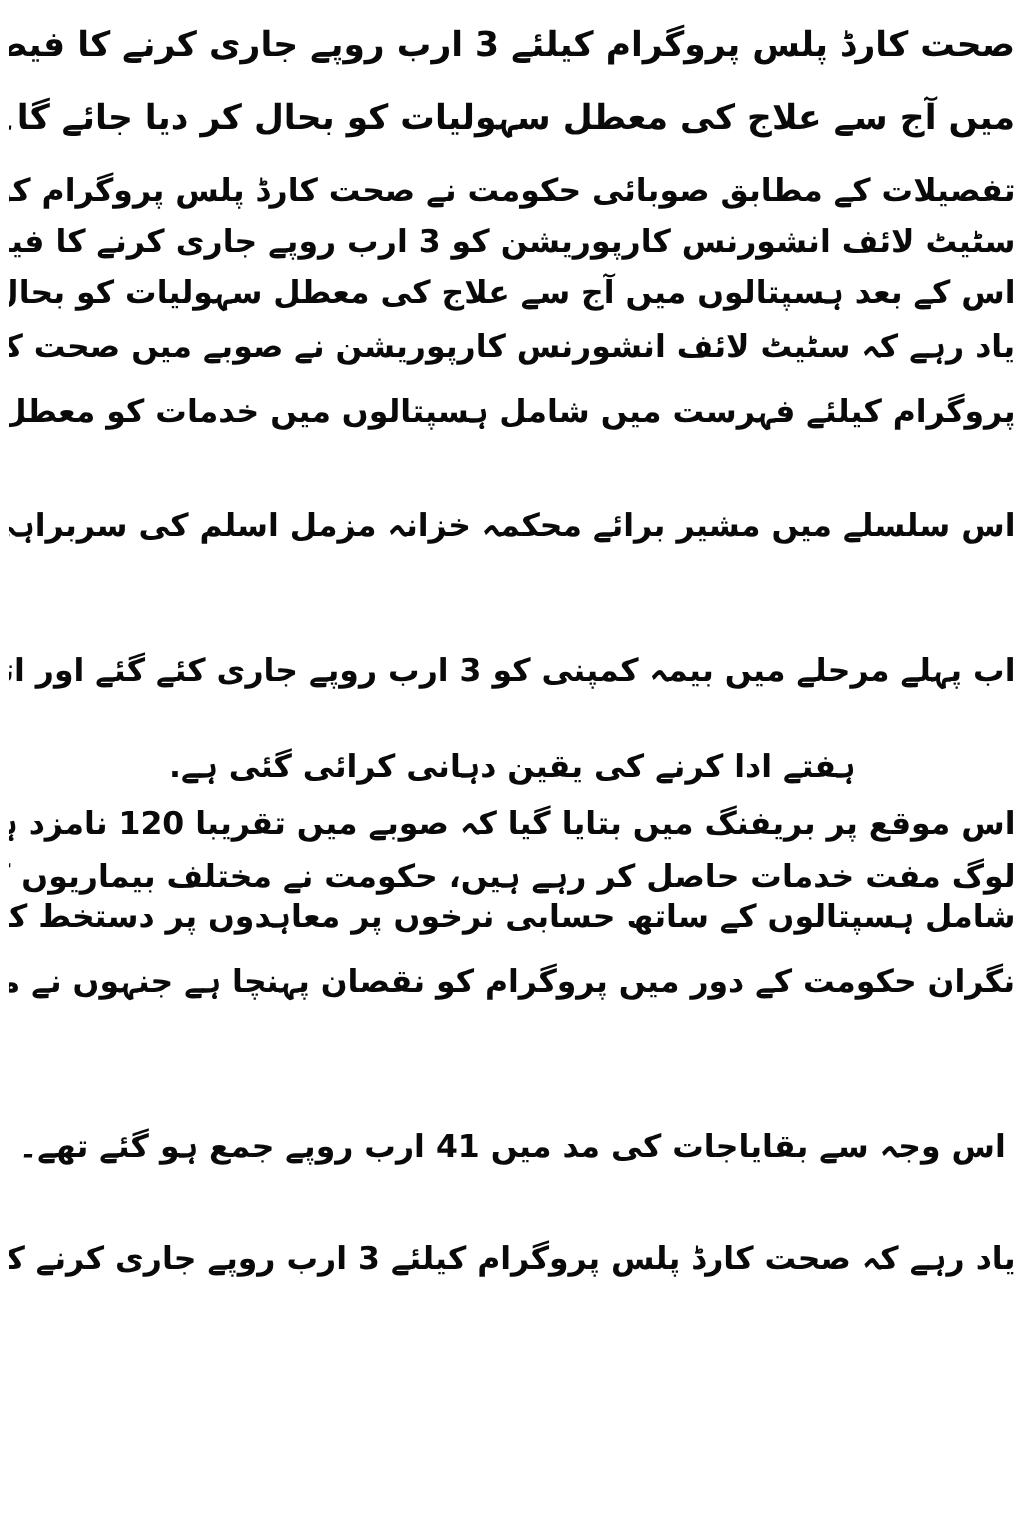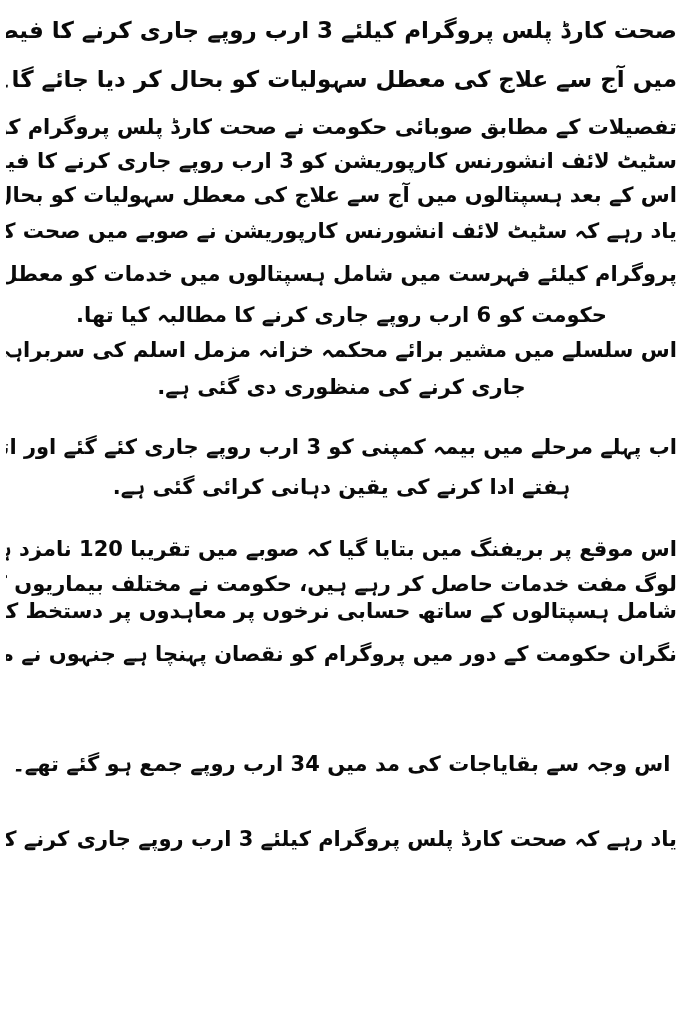--- a/index.html
+++ b/index.html
@@ -48,35 +48,33 @@
   <div class="line headline" style="top:13px;">صحت کارڈ پلس پروگرام کیلئے 3 ارب روپے جاری کرنے کا فیصلہ، ہسپتالوں</div>
   <div class="line headline" style="top:62px;">میں آج سے علاج کی معطل سہولیات کو بحال کر دیا جائے گا۔</div>
 
   <div class="line" style="top:110px;">تفصیلات کے مطابق صوبائی حکومت نے صحت کارڈ پلس پروگرام کو جاری رکھنے کیلئے</div>
   <div class="line" style="top:144px;">سٹیٹ لائف انشورنس کارپوریشن کو 3 ارب روپے جاری کرنے کا فیصلہ کر لیا ہے.</div>
 
   <div class="line" style="top:178px;">اس کے بعد ہسپتالوں میں آج سے علاج کی معطل سہولیات کو بحال کر دیا جائے گا۔</div>
 
   <div class="line" style="top:214px;">یاد رہے کہ سٹیٹ لائف انشورنس کارپوریشن نے صوبے میں صحت کارڈ پلس</div>
   <div class="line" style="top:257px;">پروگرام کیلئے فہرست میں شامل ہسپتالوں میں خدمات کو معطل کر کے صوبائی</div>
-  <div class="line" style="top:298px;">حکومت کو 6 ارب روپے جاری کرنے کا مطالبہ کیا تھا.</div>
 
   <div class="line" style="top:333px;">اس سلسلے میں مشیر برائے محکمہ خزانہ مزمل اسلم کی سربراہی میں اجلاس میں رقم</div>
-  <div class="line" style="top:370px;">جاری کرنے کی منظوری دی گئی ہے.</div>
 
   <div class="line" style="top:430px;">اب پہلے مرحلے میں بیمہ کمپنی کو 3 ارب روپے جاری کئے گئے اور اتنی ہی رقم اگلے</div>
-  <div class="line" style="top:470px;">ہفتے ادا کرنے کی یقین دہانی کرائی گئی ہے.</div>
+  <div class="line" style="top:494px;">ہفتے ادا کرنے کی یقین دہانی کرائی گئی ہے.</div>
 
   <div class="line" style="top:532px;">اس موقع پر بریفنگ میں بتایا گیا کہ صوبے میں تقریبا 120 نامزد ہسپتال ہیں جہاں</div>
   <div class="line" style="top:567px;">لوگ مفت خدمات حاصل کر رہے ہیں، حکومت نے مختلف بیماریوں کیلئے فہرست میں</div>
   <div class="line" style="top:594px;">شامل ہسپتالوں کے ساتھ حسابی نرخوں پر معاہدوں پر دستخط کئے ہیں.</div>
 
   <div class="line" style="top:637px;">نگران حکومت کے دور میں پروگرام کو نقصان پہنچا ہے جنہوں نے مالی بحران کا حوالہ</div>
   <div class="line" style="top:709px;"></div>
 
-  <div class="line" style="top:747px;">اس وجہ سے بقایاجات کی مد میں 34 ارب روپے جمع ہو گئے تھے۔</div>
+  <div class="line" style="top:747px;">اس وجہ سے بقایاجات کی مد میں 41 ارب روپے جمع ہو گئے تھے۔</div>
   <div class="line" style="top:782px;"></div>
   <div class="line" style="top:822px;">یاد رہے کہ صحت کارڈ پلس پروگرام کیلئے 3 ارب روپے جاری کرنے کا فیصلہ،</div>
 
   <div class="line" style="top:858px;"></div>
   <div class="line" style="top:897px;"></div>
 
 </div>
 
 </body></html>

